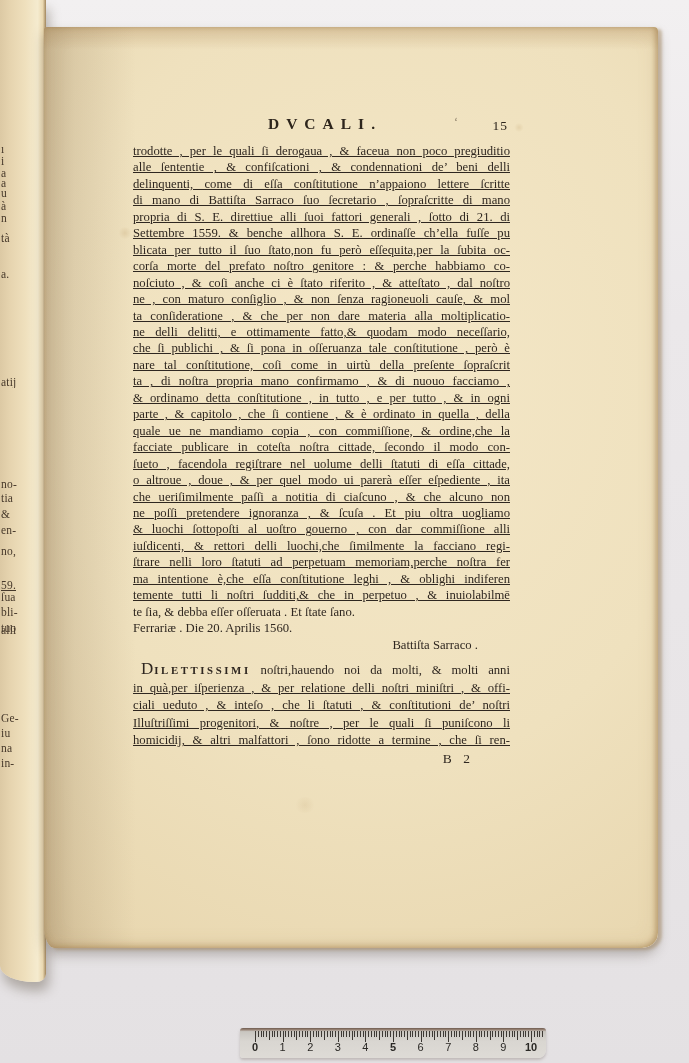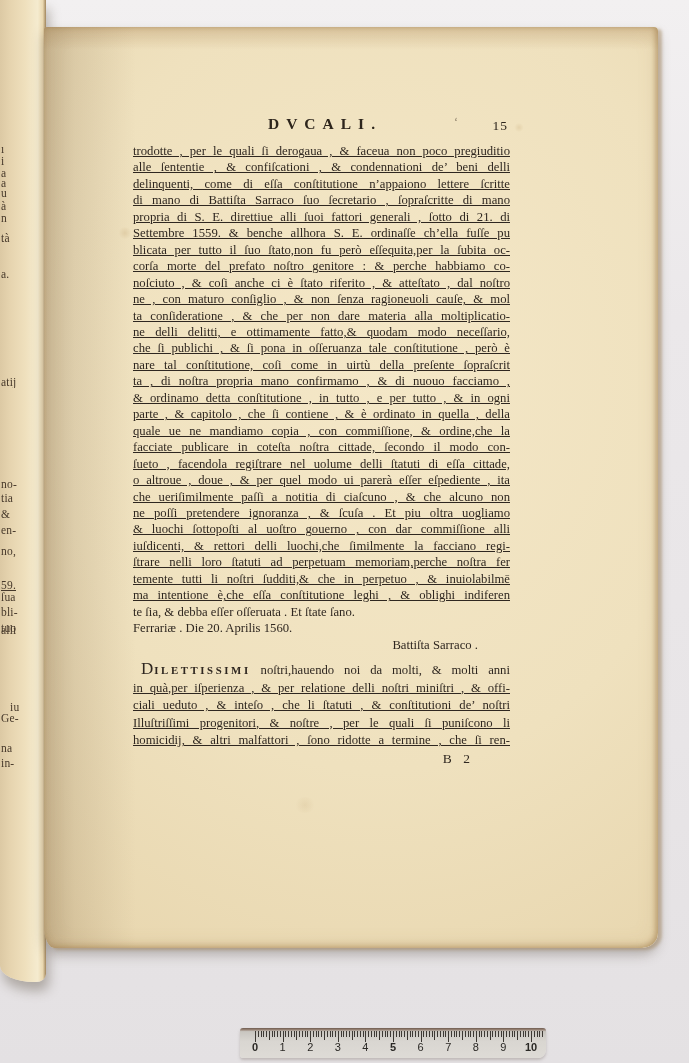--- a/index.html
+++ b/index.html
@@ -96,21 +96,21 @@
       <div class="frag" style="top: 508px;">&amp;</div>
       <div class="frag" style="top: 524px;">en-</div>
       <div class="frag" style="top: 545px;">no,</div>
       <div class="frag" style="top: 593px; margin-top: 31px;">alli</div>
       <div class="frag" style="top: 579px; text-decoration: underline;">59.</div>
       <div class="frag" style="top: 591px;">ſua</div>
       <div class="frag" style="top: 606px;">bli-</div>
       <div class="frag" style="top: 622px;">tuo</div>
       <div class="frag" style="top: 638px; padding-left: 48px;">tto,</div>
       <div class="frag" style="top: 712px;">Ge-</div>
-      <div class="frag" style="top: 701px; padding-left: 9px;">iu</div>
+      <div class="frag" style="top: 727px;">iu</div>
       <div class="frag" style="top: 742px;">na</div>
       <div class="frag" style="top: 757px;">in-</div>
     </div>
 
   <div class="recto-page">
     <div class="spot" style="left:74px;top:200px;width:14px;height:12px;background:radial-gradient(circle,rgba(170,130,70,.18),rgba(170,130,70,0) 70%);"></div>
     <div class="spot" style="left:470px;top:96px;width:10px;height:9px;background:radial-gradient(circle,rgba(170,130,70,.16),rgba(170,130,70,0) 70%);"></div>
     <div class="spot" style="left:250px;top:770px;width:22px;height:16px;background:radial-gradient(circle,rgba(160,120,65,.10),rgba(160,120,65,0) 70%);"></div>
 
     <div class="running-head">
@@ -140,22 +140,22 @@
           <div class="jline">parte , &amp; capitolo , che ſi contiene , &amp; è ordinato in quella , della</div>
           <div class="jline">quale ue ne mandiamo copia , con commiſſione, &amp; ordine,che la</div>
           <div class="jline">facciate publicare in coteſta noſtra cittade, ſecondo il modo con-</div>
           <div class="jline">ſueto , facendola regiſtrare nel uolume delli ſtatuti di eſſa cittade,</div>
           <div class="jline">o altroue , doue , &amp; per quel modo ui parerà eſſer eſpediente , ita</div>
           <div class="jline">che ueriſimilmente paſſi a notitia di ciaſcuno , &amp; che alcuno non</div>
           <div class="jline">ne poſſi pretendere ignoranza , &amp; ſcuſa .  Et piu oltra uogliamo</div>
           <div class="jline">&amp; luochi ſottopoſti al uoſtro gouerno , con dar commiſſione alli</div>
           <div class="jline">iuſdicenti, &amp; rettori delli luochi,che ſimilmente la facciano regi-</div>
           <div class="jline">ſtrare nelli loro ſtatuti ad perpetuam memoriam,perche noſtra fer</div>
+          <div class="jline">ma intentione è,che eſſa conſtitutione leghi , &amp; oblighi indiferen</div>
           <div class="jline">temente tutti li noſtri ſudditi,&amp; che in perpetuo , &amp; inuiolabilmē</div>
-          <div class="jline">ma intentione è,che eſſa conſtitutione leghi , &amp; oblighi indiferen</div>
         </div>
       <div class="lline">te ſia, &amp; debba eſſer oſſeruata .  Et ſtate ſano.</div>
       <div class="lline">Ferrariæ .  Die 20. Aprilis 1560.</div>
       <div class="rline">Battiſta Sarraco .</div>
 
       <div class="p2-gap"></div>
 
       <div class="p2">
         <div class="p2-first"><span class="lead-cap">D</span><span class="sc-word">ILETTISSIMI</span><span> noſtri,hauendo noi da molti, &amp; molti anni</span></div>
         <div>

